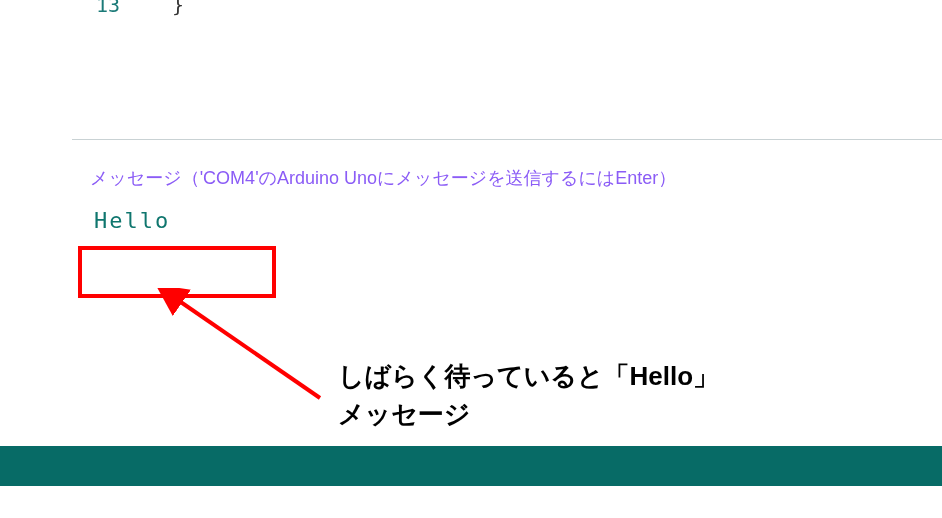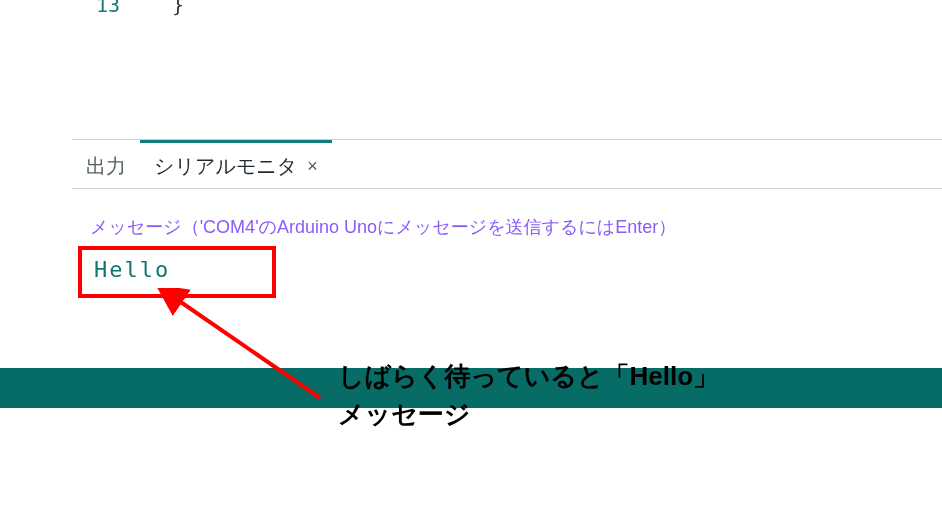--- a/index.html
+++ b/index.html
@@ -8,21 +8,21 @@
     width: 942px;
     height: 518px;
     font-family: "Meiryo", "Hiragino Kaku Gothic ProN", "Yu Gothic", sans-serif;
     background: #ffffff;
     overflow: hidden;
     position: relative;
   }
   .root {
     position: relative;
     width: 942px;
-    height: 408px;
+    height: 486px;
   }
   
   .sidebar-strip {
     position: absolute;
     left: 0;
     top: 0;
     width: 72px;
     height: 130px;
     background: #ffffff;
   }
@@ -158,29 +158,20 @@
   <div class="code-area">
     <div class="gutter">
       <span class="ln" style="top:-8px;">13</span>
     </div>
     <div class="code-text" style="top:-8px;">}</div>
   </div>
 
   <div class="bottom-panel-border"></div>
 
   <div class="bottom-panel">
-    <div class="tabs">
-      <div class="tab inactive">
-        <span>出力</span>
-      </div>
-      <div class="tab active">
-        <span>シリアルモニタ</span>
-        <span class="tab-close">×</span>
-      </div>
-    </div>
     <div class="serial-body">
       <div class="send-row">メッセージ（'COM4'のArduino Unoにメッセージを送信するにはEnter）</div>
       <div class="output-text">Hello</div>
     </div>
   </div>
 
   <div class="footer-bar"></div>
 
   <div class="hello-highlight-box" style="left:78px; top:246px; width:190px; height:44px;"></div>
 

